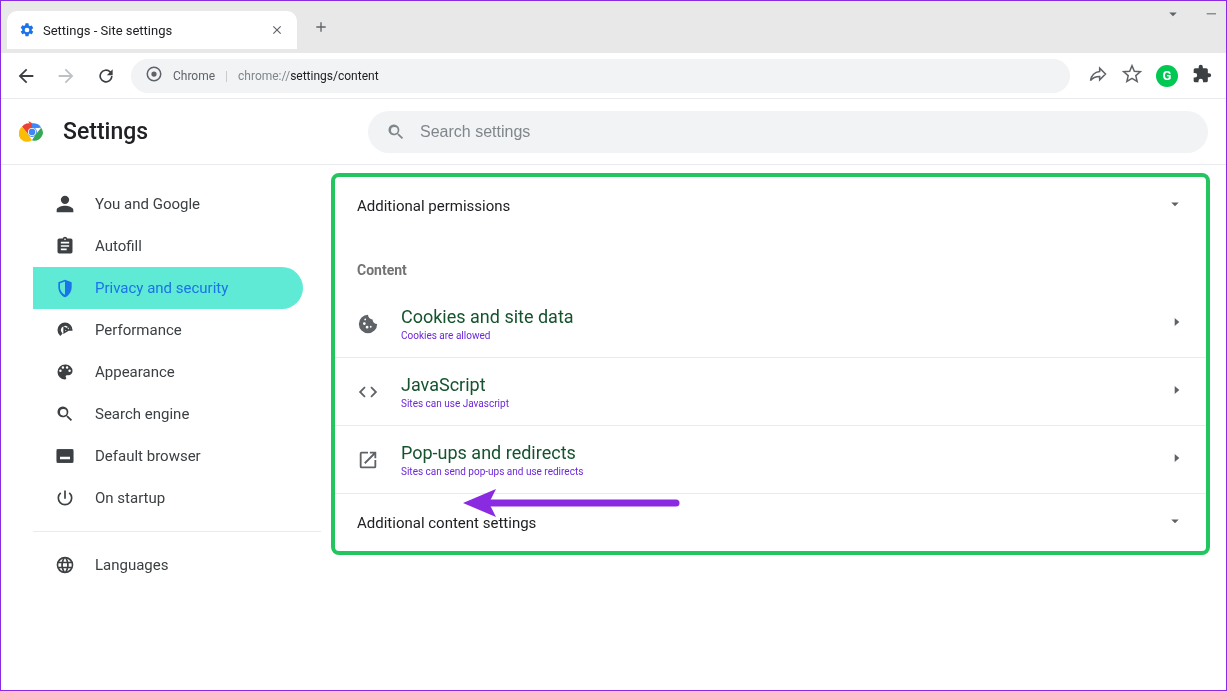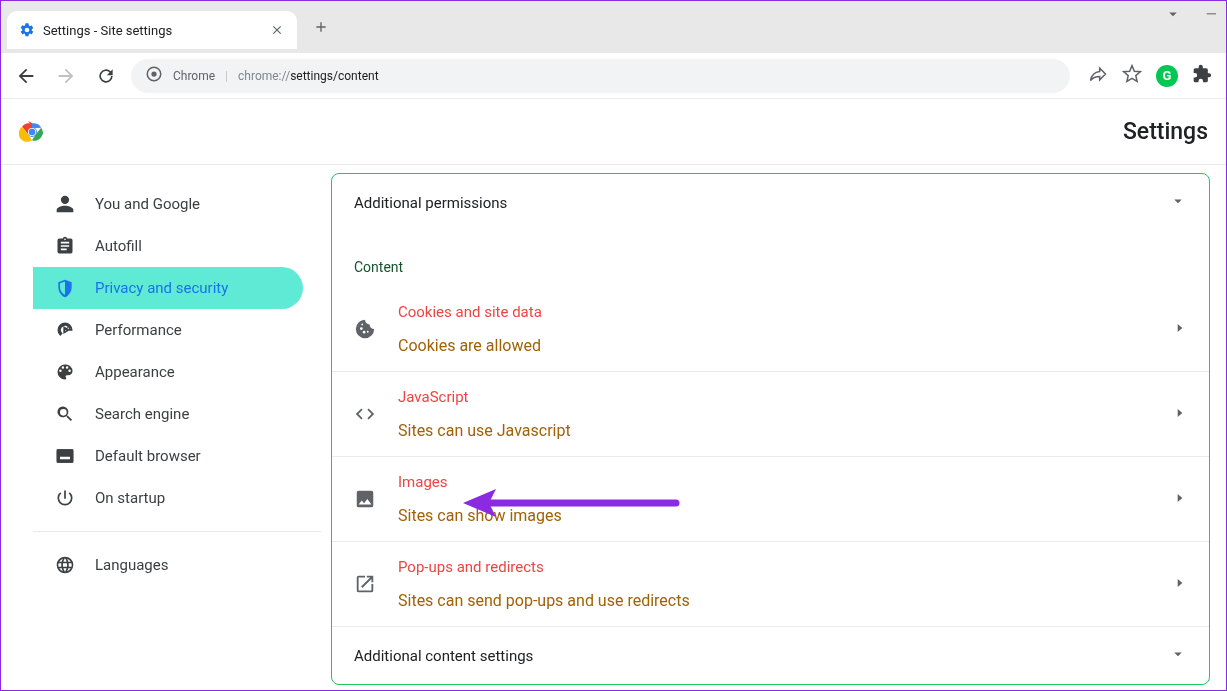--- a/index.html
+++ b/index.html
@@ -40,31 +40,31 @@
   .sidebar { height: 100%; overflow-y: auto; padding-top: 18px; }
   .sidebar::-webkit-scrollbar { width: 12px; }
   .sidebar::-webkit-scrollbar-thumb { background: #bdc1c6; border-radius: 6px; }
   .sidebar::-webkit-scrollbar-track { background: #f1f3f4; }
   .nav-item { height: 42px; display:flex; align-items:center; gap: 20px; padding: 0 8px 0 22px; border-radius: 0 21px 21px 0; margin-right: 18px; font-size: 15px; color:#3c4043; cursor:pointer; }
   .nav-item.active { background:#5eead4; color:#1a73e8; }
   .nav-item svg { width: 20px; height: 20px; fill: currentColor; }
   .nav-divider { height: 0; border-top: 1px solid #e8eaed; margin: 12px 0 12px 0; }
 
   .content { flex:1; overflow-y:auto; background: #fff; padding: 0 16px 16px 10px; }
-  .card { border: 1px solid #22c55e; border-radius: 8px; background:#fff; margin-top: 8px; }
+  .card { border: 4px solid #22c55e; border-radius: 8px; background:#fff; margin-top: 8px; }
   .sect-row { display:flex; align-items:center; padding: 18px 22px; cursor:pointer; }
   .sect-row .sect-title { font-size: 15px; color:#202124; flex:1; }
-  .sect-label { padding: 28px 22px 12px 22px; font-size: 14px; color:#14532d; font-weight:400; }
+  .sect-label { padding: 28px 22px 12px 22px; font-size: 14px; color:#737373; font-weight:700; }
   .item-row { display:flex; align-items:center; padding: 16px 22px; gap: 22px; border-top:1px solid #e8eaed; cursor:pointer; }
   .item-row.first { border-top:none; }
   .item-icon { width: 22px; height:22px; color:#5f6368; display:flex; align-items:center; justify-content:center; }
   .item-icon svg { width:22px; height:22px; fill: currentColor; }
   .item-text { flex:1; }
-  .item-text .t1 { font-size: 15px; color:#ef4444; }
-  .item-text .t2 { font-size: 16px; color:#a16207; margin-top: 15px; }
+  .item-text .t1 { font-size: 18px; color:#14532d; }
+  .item-text .t2 { font-size: 10px; color:#6d28d9; margin-top: 3px; }
   .row-arrow { color:#5f6368; }
   .sect-divider { height: 0; border-top:1px solid #e8eaed; }
 
   .chevron svg { width:18px; height:18px; fill:#5f6368; }
 
   .annot-arrow { position:absolute; pointer-events:none; }
 
   .disabled { color:#bdc1c6; }
 </style>
 </head>
@@ -151,20 +151,26 @@
           <circle cx="24" cy="24" r="7" fill="#fff" opacity="0"></circle>
           <path fill="#EA4335" d="M5.5 14.5 17 28l7-4V9A15 15 0 0 0 5.5 14.5z"></path>
           <path fill="#4285F4" d="M24 9v7h17A15 15 0 0 0 24 9z"></path>
           <path fill="#34A853" d="M41 16 31 28l-7 11a15 15 0 0 0 17-23z"></path>
           <path fill="#FBBC05" d="M17 28 5.5 14.5A15 15 0 0 0 24 39z"></path>
           <circle cx="24" cy="24" r="7.5" fill="#fff"></circle>
           <circle cx="24" cy="24" r="6" fill="#4285F4"></circle>
         </svg>
     </span>
     <div class="settings-title">Settings</div>
+    <div class="search-box">
+      <svg viewBox="0 0 24 24" width="20" height="20">
+          <path fill="#80868b" d="M15.5 14h-.79l-.28-.27a6.5 6.5 0 1 0-.7.7l.27.28v.79l5 4.99L20.49 19zM10 14a4 4 0 1 1 0-8 4 4 0 0 1 0 8z"></path>
+        </svg>
+      <input type="text" placeholder="Search settings" style="">
+    </div>
   </div>
 
   <div class="body" style="position:relative;">
     <div class="sidebar-wrap">
       <div class="sidebar">
         <div class="nav-item">
           <svg viewBox="0 0 24 24">
               <path d="M12 12a5 5 0 1 0-5-5 5 5 0 0 0 5 5zm0 2c-3.33 0-10 1.67-10 5v3h20v-3c0-3.33-6.67-5-10-5z"></path>
             </svg>
           <span>You and Google</span>
@@ -258,34 +264,20 @@
             </span>
           <div class="item-text">
             <div class="t1">JavaScript</div>
             <div class="t2">Sites can use Javascript</div>
           </div>
           <span class="row-arrow"><svg viewBox="0 0 24 24" width="14" height="14">
                 <path fill="#5f6368" d="M8 5l8 7-8 7z"></path>
               </svg></span>
         </div>
 
-        <div class="item-row">
-          <span class="item-icon">
-              <svg viewBox="0 0 24 24">
-                <path d="M21 19V5a2 2 0 0 0-2-2H5a2 2 0 0 0-2 2v14a2 2 0 0 0 2 2h14a2 2 0 0 0 2-2zM8.5 13.5l2.5 3 3.5-4.5L19 18H5z"></path>
-              </svg>
-            </span>
-          <div class="item-text">
-            <div class="t1">Images</div>
-            <div class="t2">Sites can show images</div>
-          </div>
-          <span class="row-arrow"><svg viewBox="0 0 24 24" width="14" height="14">
-                <path fill="#5f6368" d="M8 5l8 7-8 7z"></path>
-              </svg></span>
-        </div>
 
         <div class="item-row">
           <span class="item-icon">
               <svg viewBox="0 0 24 24">
                 <path d="M19 19H5V5h7V3H5a2 2 0 0 0-2 2v14a2 2 0 0 0 2 2h14a2 2 0 0 0 2-2v-7h-2zM14 3v2h3.59l-9.83 9.83 1.41 1.41L19 6.41V10h2V3z"></path>
               </svg>
             </span>
           <div class="item-text">
             <div class="t1">Pop-ups and redirects</div>
             <div class="t2">Sites can send pop-ups and use redirects</div>

